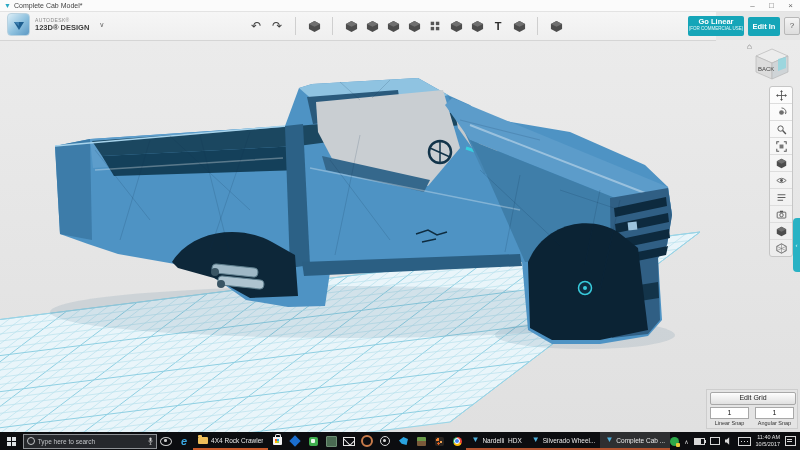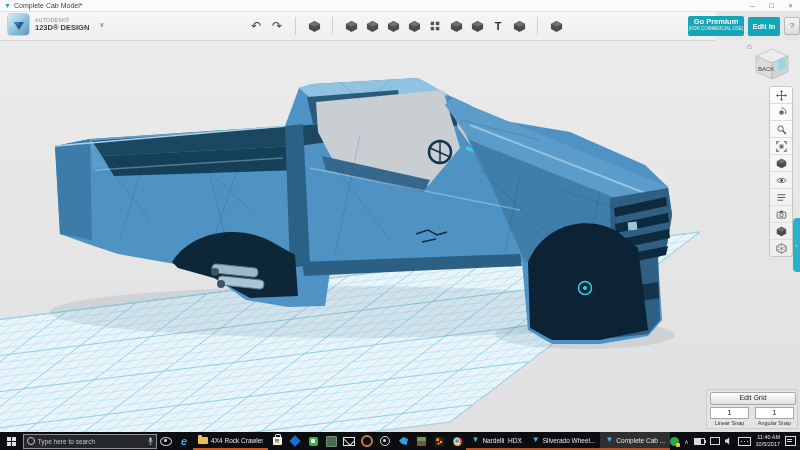--- a/index.html
+++ b/index.html
@@ -252,21 +252,21 @@
     <span class="tsep"></span>
     <span class="tbtn">
         <svg>
           <use href="#cubeic"></use>
         </svg>
       </span>
   </div>
 
   <div class="acct">
     <div class="teal gopremium">
-      <div class="l1">Go Premium</div>
+      <div class="l1">Go Linear</div>
       <div class="l2">(FOR COMMERCIAL USE)</div>
     </div>
     <div class="teal signin">Edit In</div>
     <div class="helpbtn">?</div>
   </div>
 </div>
 
 <div class="viewport">
   <svg class="scene" width="800" height="392" viewBox="0 0 800 392">
 

